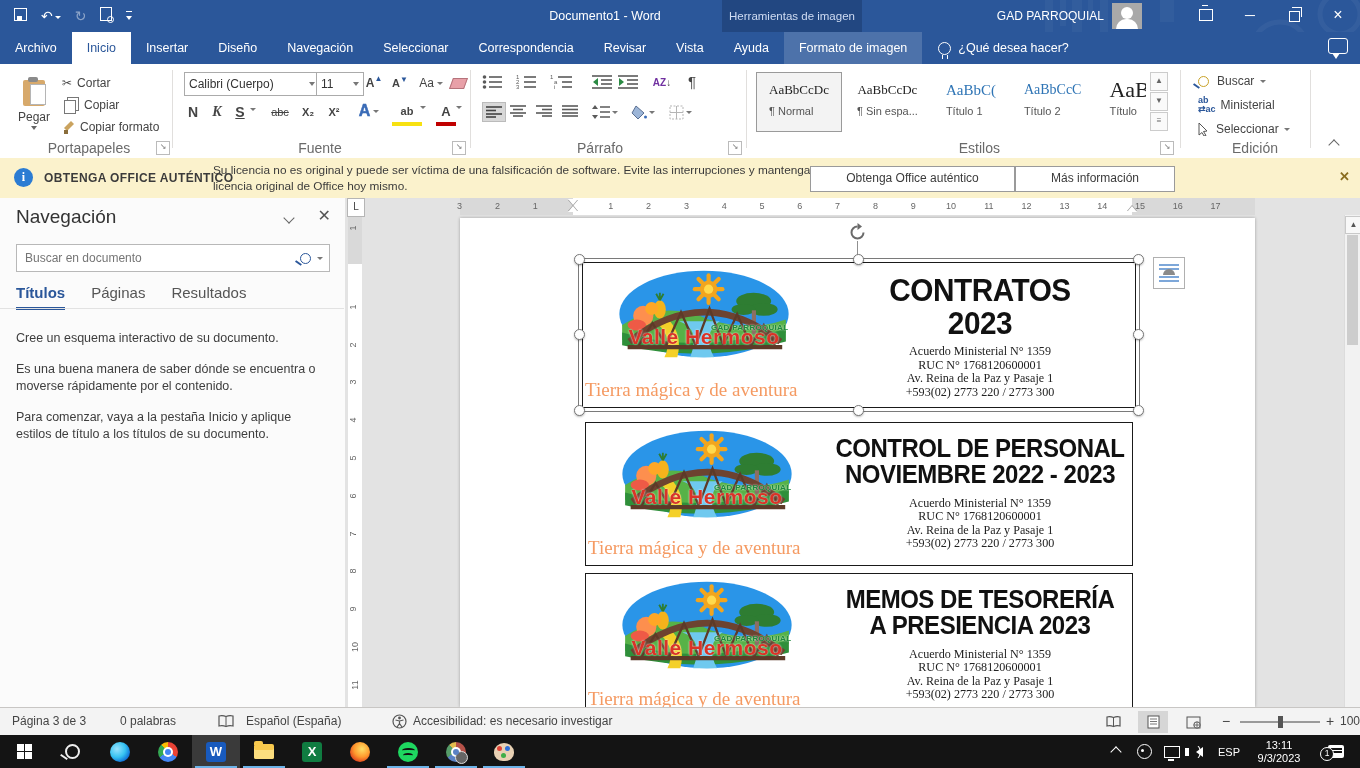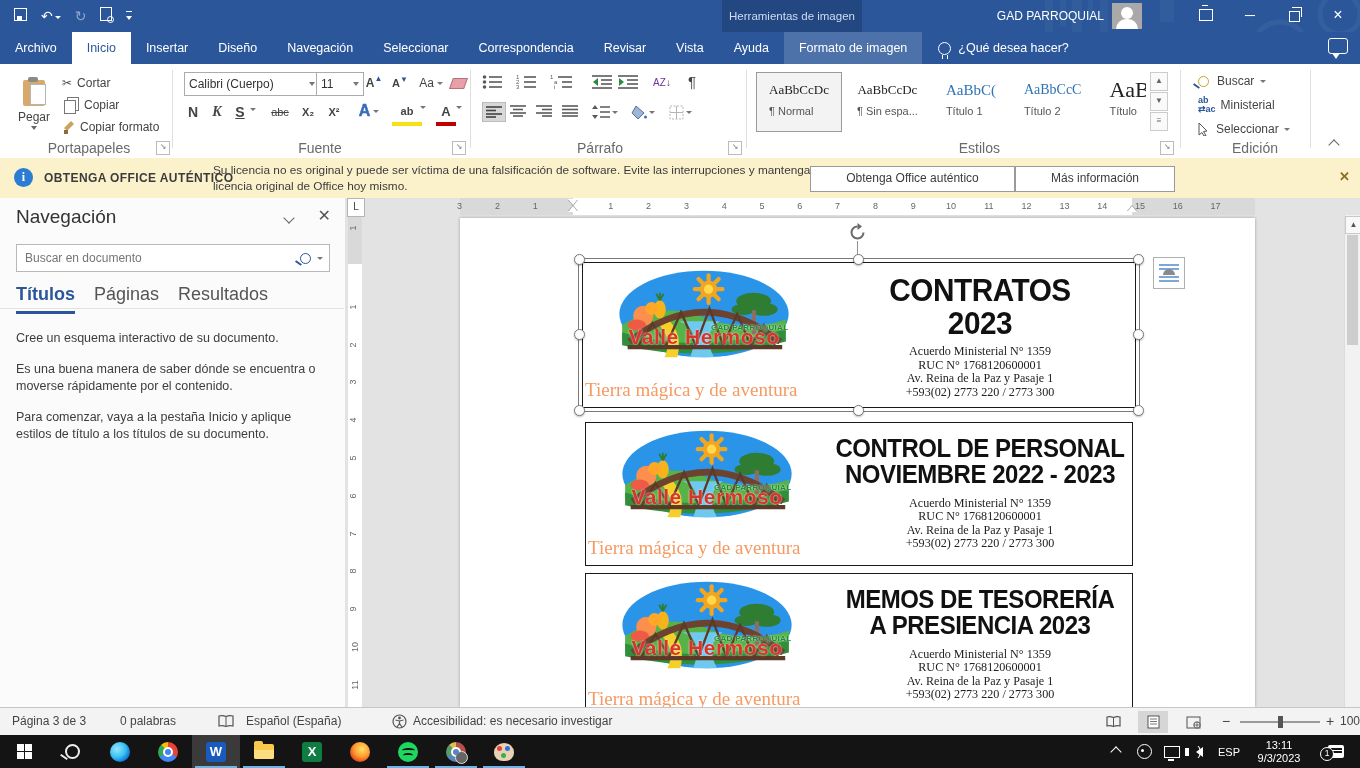--- a/index.html
+++ b/index.html
@@ -64,21 +64,21 @@
   
   #navpane{position:absolute;left:0;top:198px;width:345px;height:509px;background:#fbfbfb;border-right:1px solid #cfcfcf}
   #nav-title{position:absolute;left:16px;top:8px;font-size:19px;color:#333}
   .chev{display:inline-block;width:7px;height:7px;border-right:1.6px solid #666;border-bottom:1.6px solid #666;transform:rotate(45deg)}
   .chev.up{transform:rotate(-135deg)}
   #nav-close{position:absolute;right:14px;top:8px;font-size:16px;color:#555}
   #nav-search{position:absolute;left:16px;top:46px;width:312px;height:26px;border:1px solid #b8b8b8;background:#fff;display:flex;align-items:center}
   #nav-search input{flex:1;border:0;outline:0;font-size:12px;padding:0 8px;background:transparent;color:#333;font-family:"Liberation Sans",sans-serif}
   .mag{width:9px;height:9px;border:1.8px solid #2b579a;border-radius:50%;position:relative;margin-right:6px}
   .mag:after{content:"";position:absolute;left:-6px;top:8px;width:7px;height:1.8px;background:#2b579a;transform:rotate(35deg)}
-  #nav-tabs{position:absolute;left:16px;top:86px;display:flex;gap:19px;font-size:18px;color:#555}
+  #nav-tabs{position:absolute;left:16px;top:86px;display:flex;gap:26px;font-size:15px;color:#555}
   .ntab{padding-bottom:6px}
   .ntab.sel{color:#2b579a;font-weight:bold;border-bottom:3px solid #2b579a}
   #nav-divider{position:absolute;left:0;top:110px;width:344px;height:1px;background:#e2e2e2}
   #nav-body{position:absolute;left:16px;top:132px;width:308px;font-size:12.5px;line-height:17px;color:#3d3d3d}
   #nav-body p{margin:0 0 14px}
   
   #docarea{position:absolute;left:345px;top:198px;width:1015px;height:509px;background:#e3e3e3;overflow:hidden}
   #tabsel{position:absolute;left:2px;top:0;width:16px;height:17px;background:#fff;border:1px solid #b5b5b5;color:#444;font-size:10px;line-height:15px;text-align:center}
   #hruler{position:absolute;left:115px;top:0;width:795px;height:17px;background:#d9d9d9;font-size:9px;color:#666}
   #hruler .white{position:absolute;left:113px;top:0;width:559px;height:17px;background:#fff}
@@ -168,20 +168,21 @@
           <circle cx="480" cy="14" r="20"></circle>
       </g>
     </svg>
     <div class="qat">
       <span class="qbtn"><span class="saveicon"></span></span>
       <span class="qbtn">↶<span class="caret caret-s" style="margin-left:2px"></span></span>
       <span class="qbtn dis">↻</span>
       <span class="qbtn"><span class="pvicon"></span></span>
       <span class="qbtn" style="border-top:1.5px solid #fff;line-height:10px;height:10px"><span class="caret"></span></span>
     </div>
+    <div id="doc-title">Documento1 - Word</div>
     <div id="ctxheader">Herramientas de imagen</div>
     <div id="account">
       <span>GAD PARROQUIAL</span>
       <span class="avatar"></span>
     </div>
     <div class="wbtns">
       <div class="wbtn"><span class="ricon"></span></div>
       <div class="wbtn">─</div>
       <div class="wbtn"><span class="resticon"></span></div>
       <div class="wbtn" style="font-size:16px">×</div>
@@ -343,21 +344,21 @@
       </svg>
     <svg class="abs" style="left:618px;top:10px" width="20" height="16" viewBox="0 0 20 16">
         <g stroke="#5a5a5a" stroke-width="1.6">
           <line x1="0" y1="2" x2="20" y2="2"></line>
           <line x1="9" y1="6" x2="20" y2="6"></line>
           <line x1="9" y1="10" x2="20" y2="10"></line>
           <line x1="0" y1="14" x2="20" y2="14"></line>
         </g>
         <path d="M1 4 L6 8 L1 12 Z" fill="#2b8a43"></path>
       </svg>
-    <div class="rbtn" style="left:648px;top:8px;width:28px;height:20px;font-size:10px;font-weight:normal">
+    <div class="rbtn" style="left:648px;top:8px;width:28px;height:20px;font-size:10px;font-weight:bold">
         <span style="color:#7030a0">AZ</span>
         <span style="color:#444">↓</span>
       </div>
     <div class="rbtn" style="left:682px;top:6px;width:20px;height:22px;font-size:15px">
         <span>¶</span>
       </div>
     <svg class="abs" style="left:482px;top:38px;background:#d8d8d8;padding:3px;border:1px solid #bbb" width="16" height="12" viewBox="0 0 16 12">
         <g stroke="#444" stroke-width="1.6">
           <line x1="0" y1="1" x2="16" y2="1"></line>
           <line x1="0" y1="4.5" x2="10" y2="4.5"></line>

